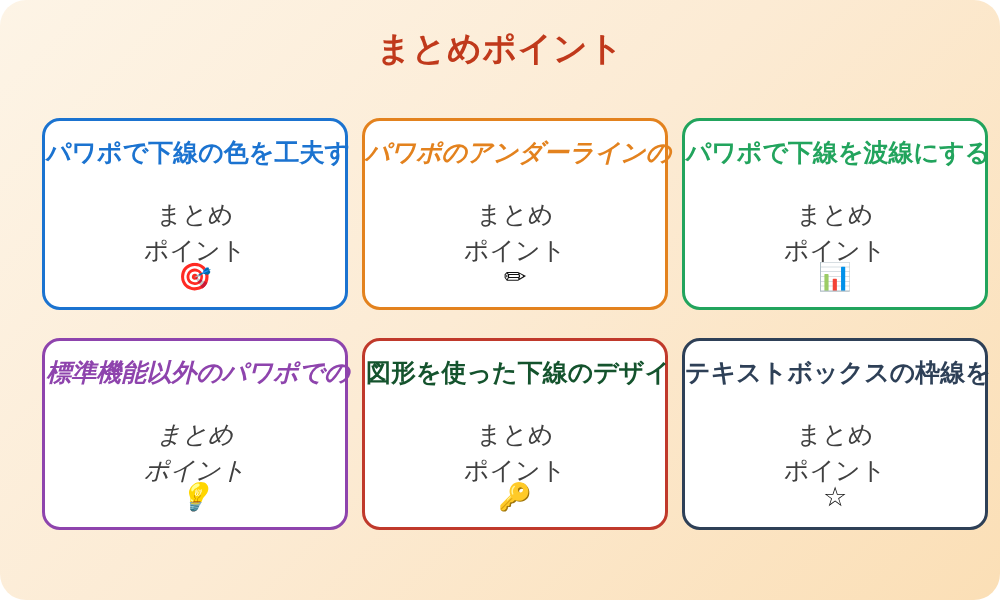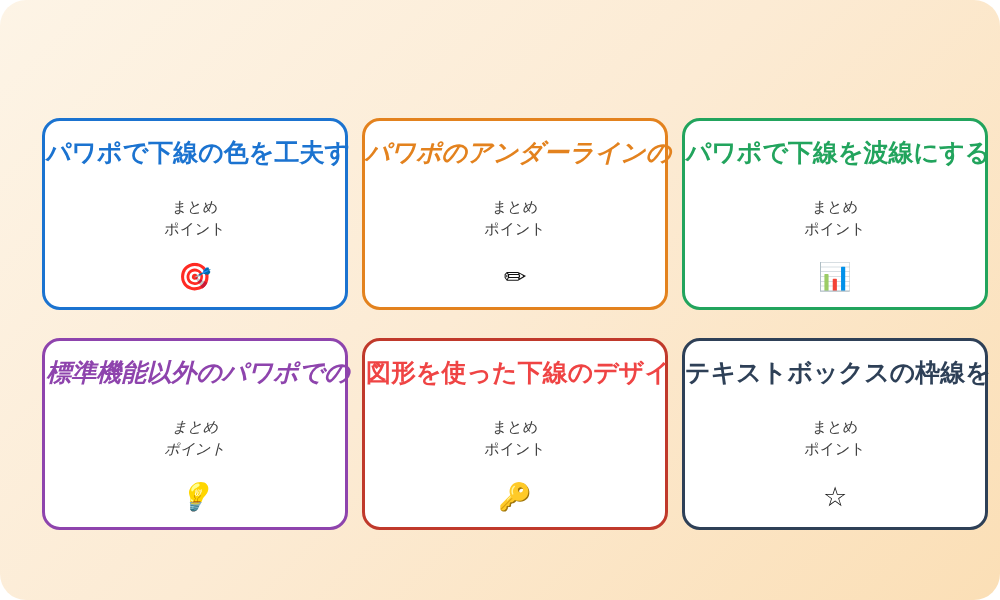--- a/index.html
+++ b/index.html
@@ -72,21 +72,21 @@
     white-space: nowrap;
     overflow: visible;
   }
 
   .card-body {
     position: absolute;
     top: 76px;
     left: 0;
     width: 100%;
     text-align: center;
-    font-size: 15px;
+    font-size: 25px;
     font-weight: normal;
     color: #404040;
     line-height: 1.45;
     white-space: pre-line;
   }
 
   .card-icon {
     position: absolute;
     top: 142px;
     left: 0;
@@ -100,29 +100,30 @@
   
   .card.c-blue   { border-color: #1B73D0; }
   .card.c-blue   .card-title { color: #1B73D0; }
   .card.c-orange { border-color: #E3821E; }
   .card.c-orange .card-title { color: #E3821E; font-style: italic; }
   .card.c-green  { border-color: #22A45D; text-decoration: underline; }
   .card.c-green  .card-title { color: #22A45D; }
   .card.c-purple { border-color: #8E44AD; font-style: italic; }
   .card.c-purple .card-title { color: #8E44AD; }
   .card.c-red    { border-color: #C0392B; }
-  .card.c-red    .card-title { color: #ef4444; }
+  .card.c-red    .card-title { color: #14532d; }
   .card.c-navy   { border-color: #2E4057; }
   .card.c-navy   .card-title { color: #2E4057; }
 </style>
 </head>
 <body>
 
 <div id="slide">
 
+  <div id="slide-title">まとめポイント</div>
 
   <div id="card-grid">
 
     <div class="card c-blue">
       <div class="card-title">パワポで下線の色を工夫す</div>
       <div class="card-body">まとめ
 ポイント</div>
       <div class="card-icon">🎯</div>
     </div>
 

